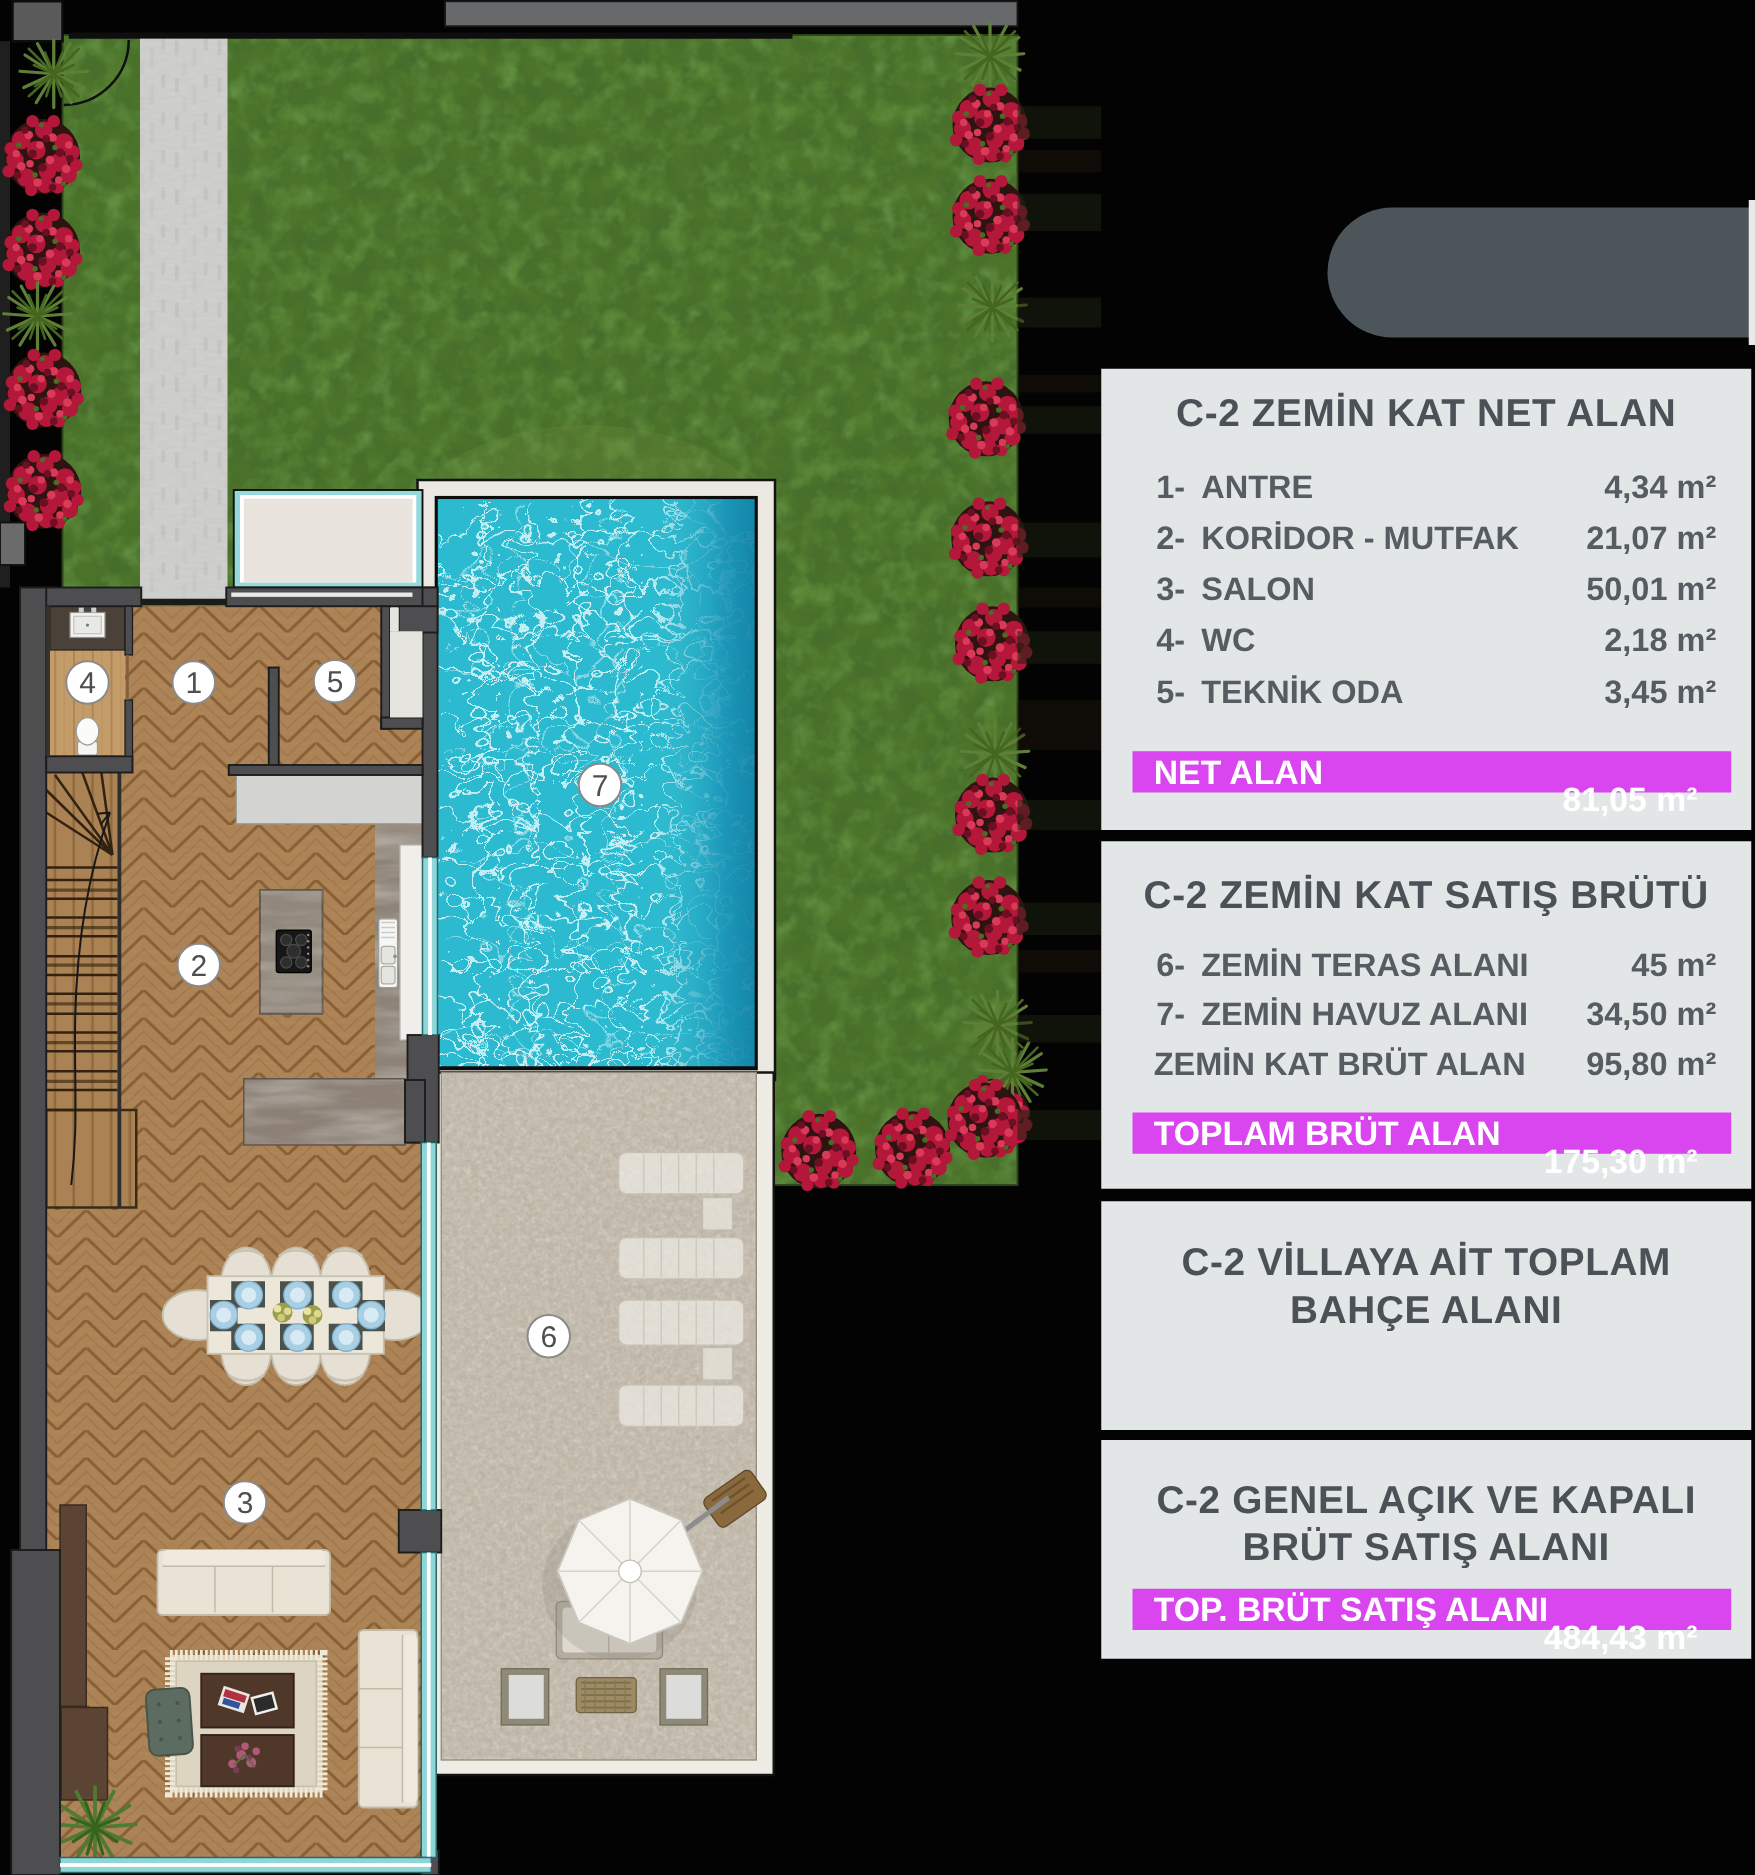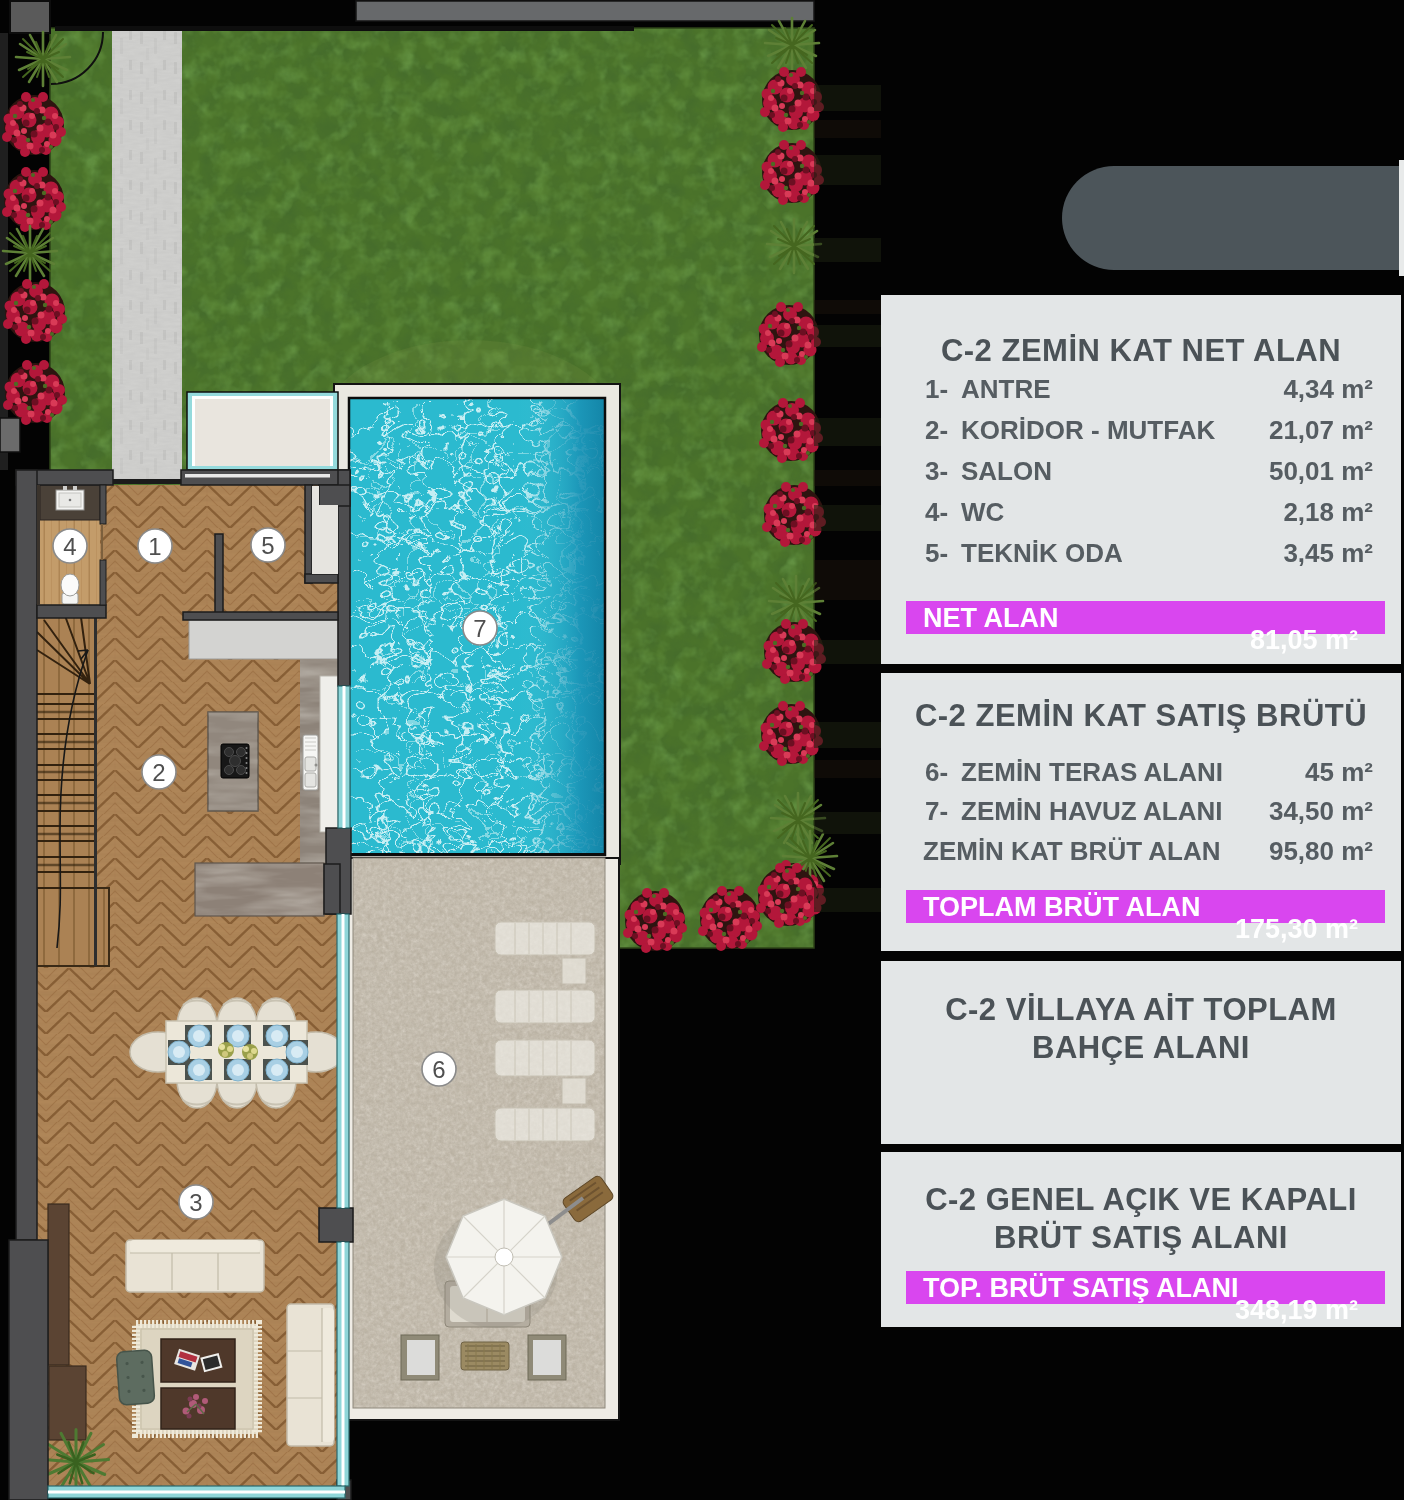--- a/index.html
+++ b/index.html
@@ -642,21 +642,21 @@
         <text x="480" y="636.5">7</text>
 </g>
 
 <path d="M1404,166 L1114,166 A52,52 0 0 0 1114,270 L1404,270 Z" fill="#4c555a"></path>
 
 <rect x="1399" y="160" width="5" height="116" fill="#e8eaea"></rect>
 </svg>
 
 <div class="panel" id="p1" style="top:295px;height:369px;">
 
-<div class="ptitle" style="top:18px;margin-top:20px;">C-2 ZEMİN KAT NET ALAN</div>
+<div class="ptitle" style="top:18px;">C-2 ZEMİN KAT NET ALAN</div>
 
 <div class="prow" style="top:79px;left:0;width:100%;">
         <span class="pnum">1-</span>
         <span class="pname">ANTRE</span>
         <span class="pval">4,34 m²</span>
       </div>
 <div class="prow" style="top:120px;left:0;width:100%;">
         <span class="pnum">2-</span>
         <span class="pname">KORİDOR - MUTFAK</span>
         <span class="pval">21,07 m²</span>
@@ -713,16 +713,16 @@
 <div class="ptitle" style="top:30px;line-height:38px;">C-2 VİLLAYA AİT TOPLAM<br>BAHÇE ALANI</div>
 
 </div>
 
 <div class="panel" id="p4" style="top:1152px;height:175px;">
 
 <div class="ptitle" style="top:29px;line-height:38px;">C-2 GENEL AÇIK VE KAPALI<br>BRÜT SATIŞ ALANI</div>
 
 <div class="pbar" style="top:119px;">
         <span class="bl">TOP. BRÜT SATIŞ ALANI</span>
-        <span class="br">348,19 m²</span>
+        <span class="br">484,43 m²</span>
       </div>
 </div>
 </div>
 
 </body></html>

